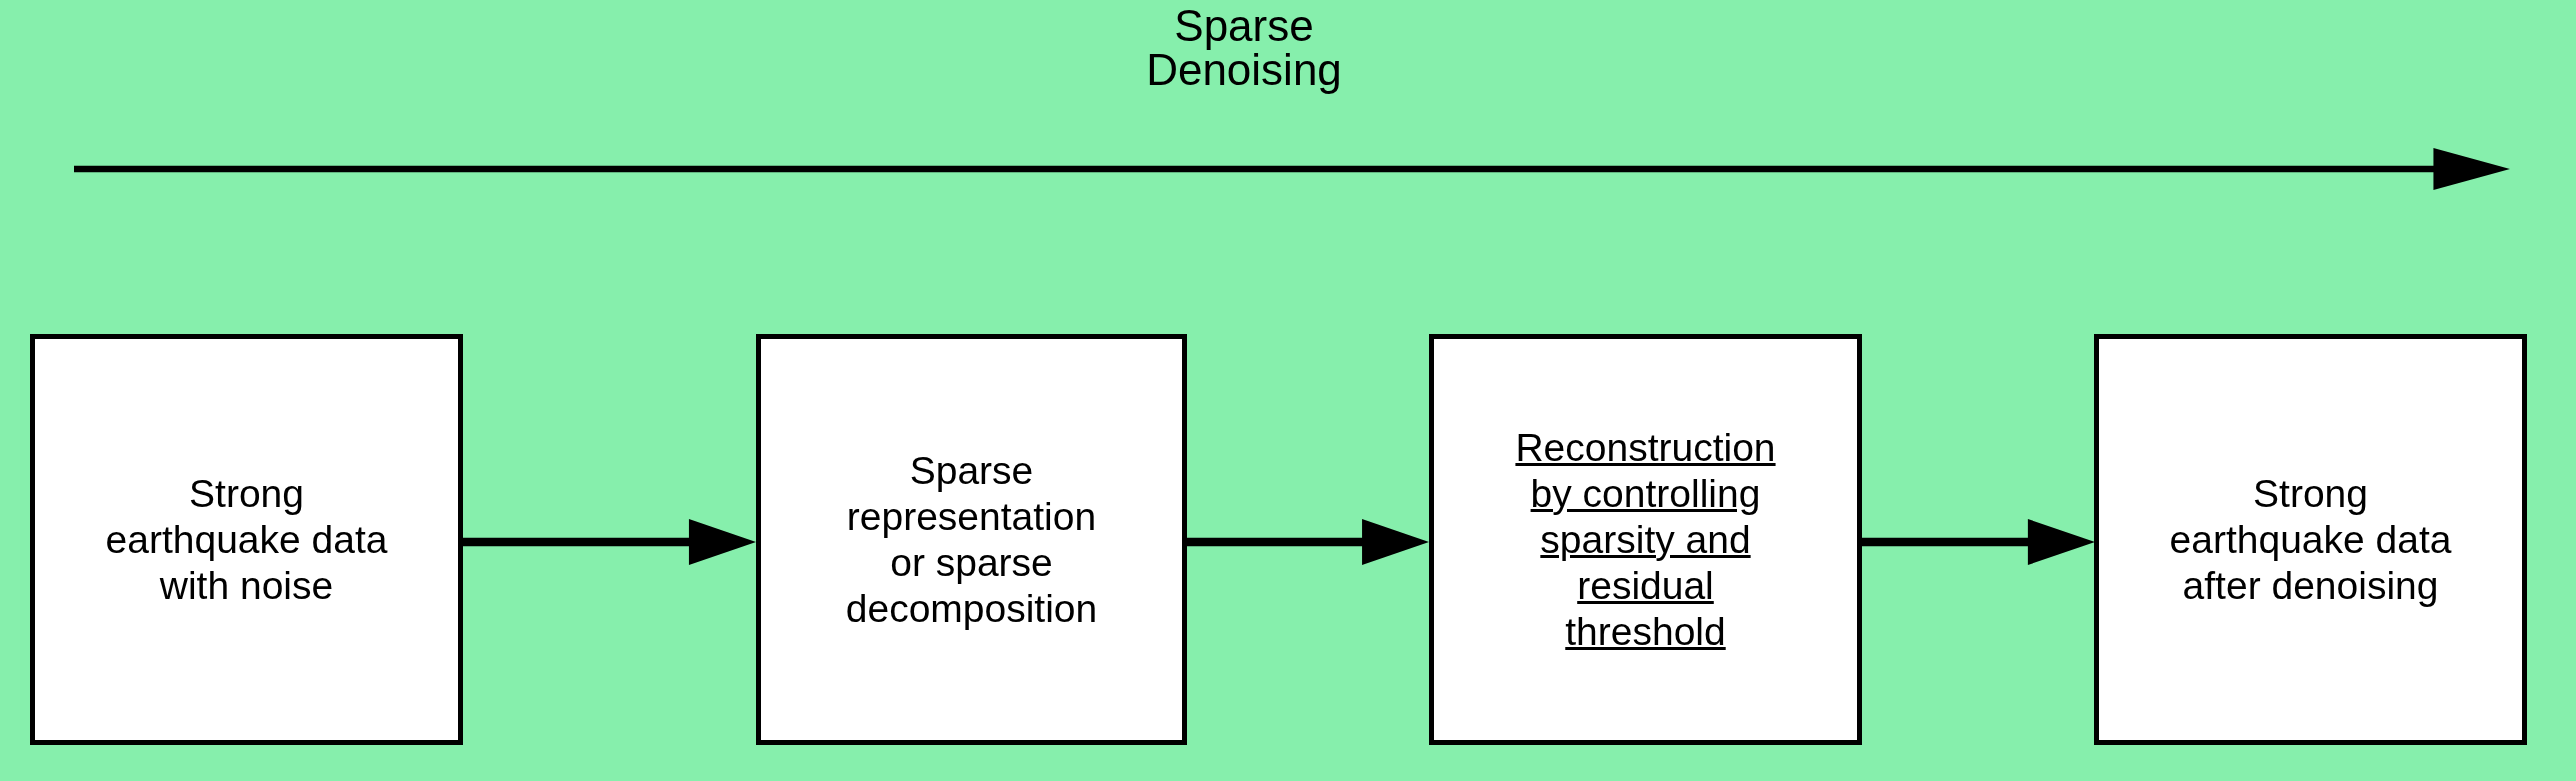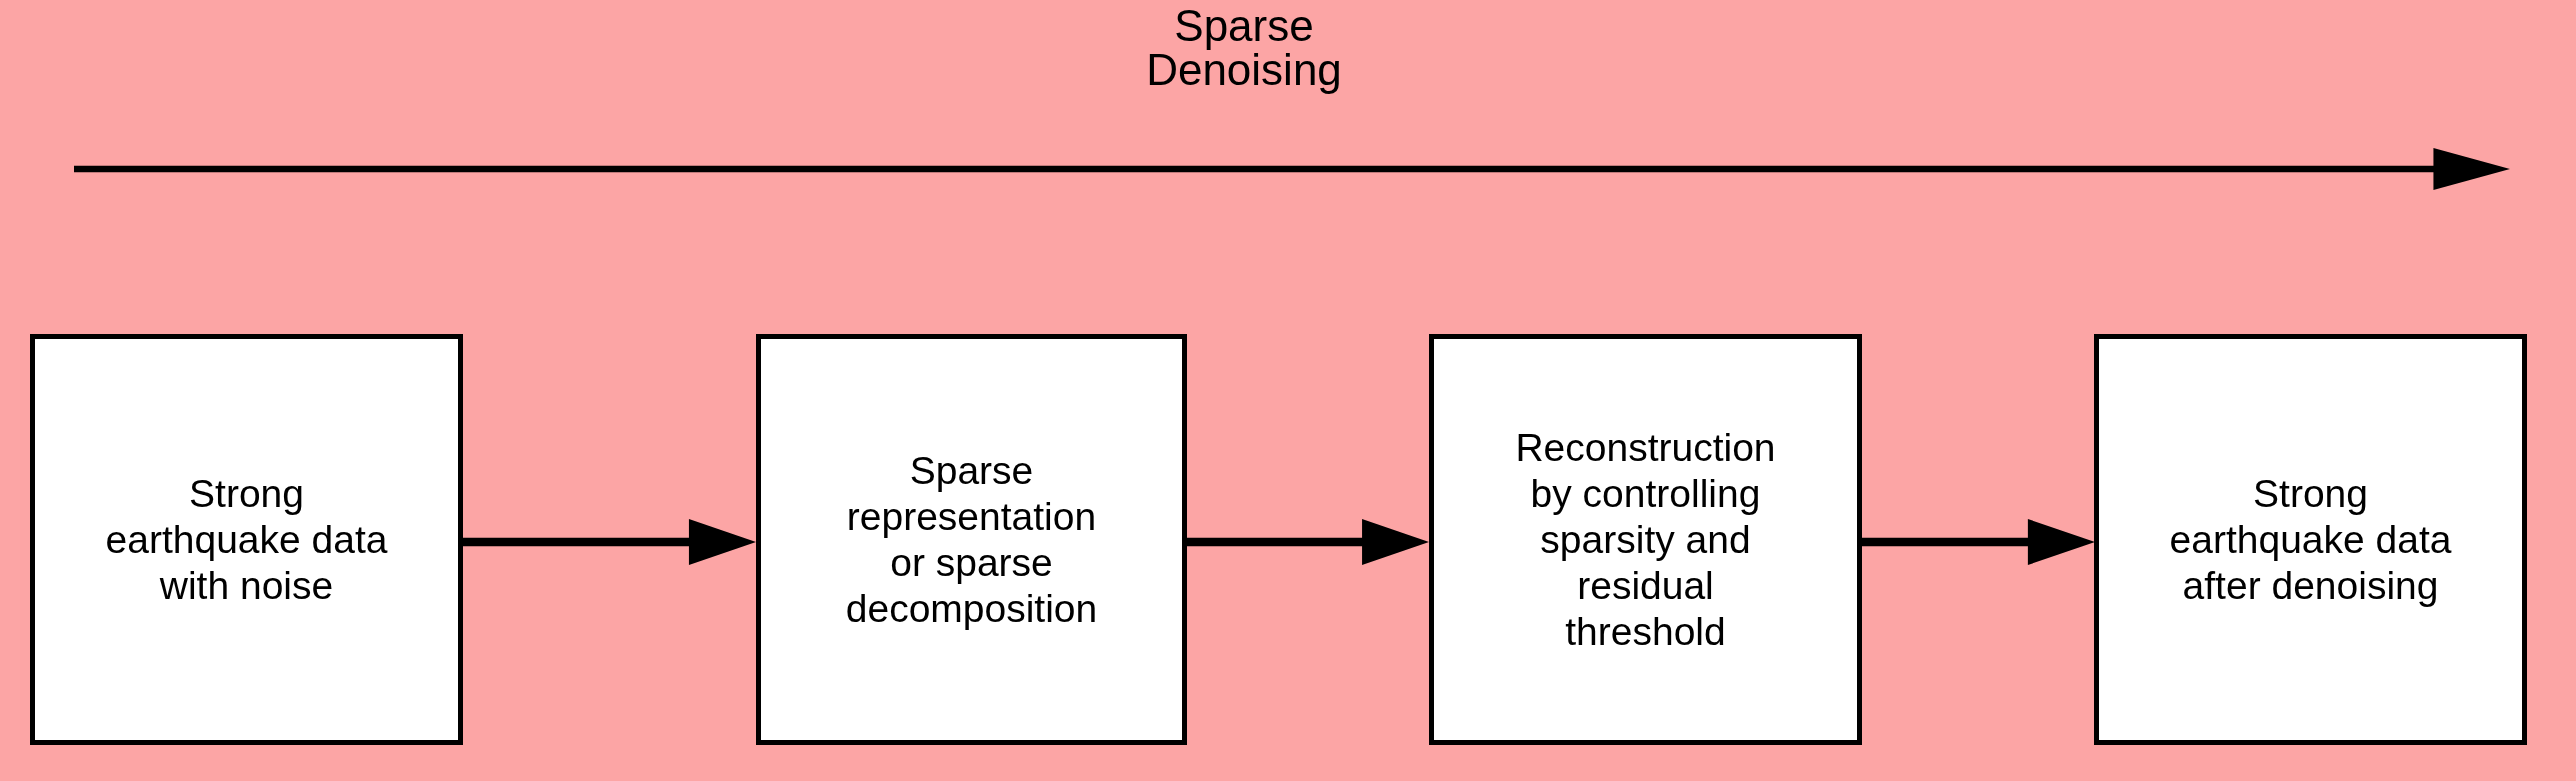--- a/index.html
+++ b/index.html
@@ -8,21 +8,21 @@
     background: #ffffff;
   }
   body {
     font-family: "Liberation Sans", sans-serif;
     color: #000000;
   }
   #canvas {
     position: relative;
     width: 2576px;
     height: 781px;
-    background: #fca5a5;
+    background: #86efac;
     overflow: hidden;
   }
 
   
   .heading {
     position: absolute;
     left: 957px;
     top: 3.8px;
     width: 574px;
     text-align: center;
@@ -58,21 +58,21 @@
     font-size: 39px;
     line-height: 46px;
     text-align: center;
     white-space: pre-line;
     color: #000000;
     padding: 0 5.7px;
   }
 
   #box-1 { left: 30px;   width: 433px; }
   #box-2 { left: 756px;  width: 431px; }
-  #box-3 { left: 1429px; width: 433px; }
+  #box-3 { left: 1429px; width: 433px; text-decoration: underline; }
   #box-4 { left: 2094px; width: 433px; }
 
   
   .connector {
     position: absolute;
     top: 517px;
     height: 50px;
   }
   #connector-1 { left: 462px;  width: 294px; }
   #connector-2 { left: 1187px; width: 242px; }

